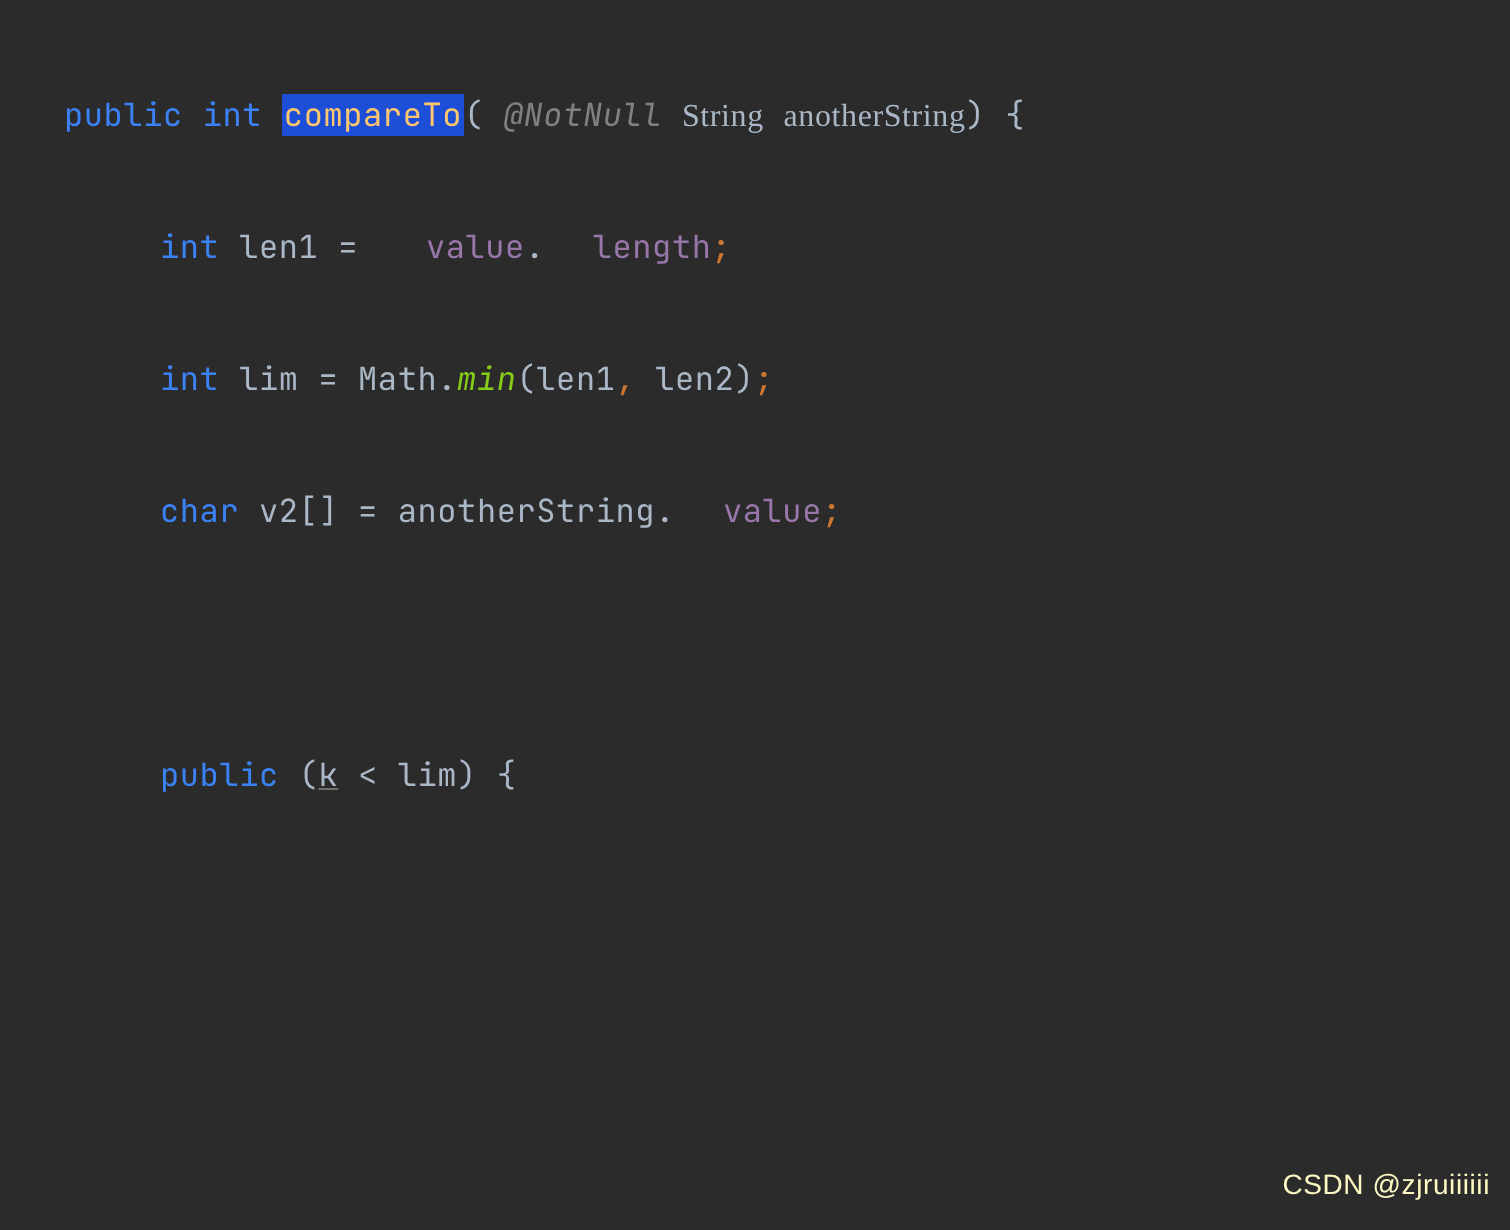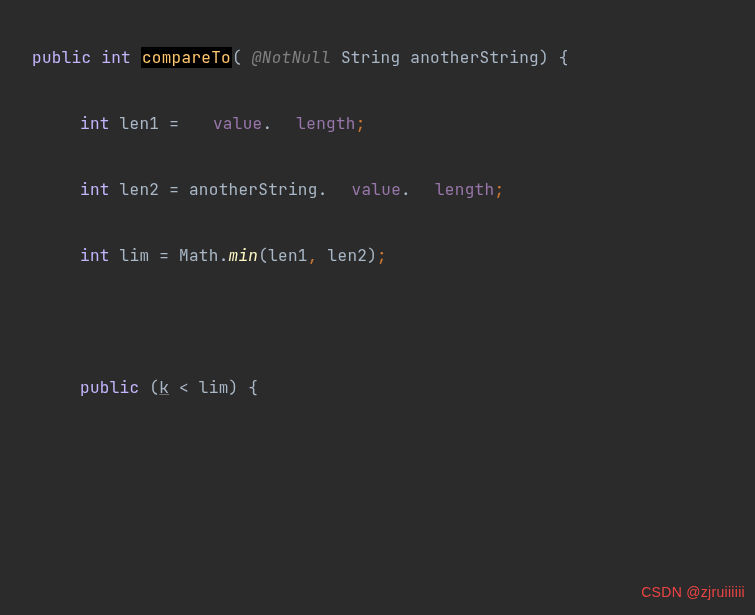--- a/index.html
+++ b/index.html
@@ -17,57 +17,57 @@
       height: 615px;
       overflow: hidden;
       position: relative;
     }
     .code-area {
       padding: 8px 0 0 32px;
       white-space: pre;
       letter-spacing: 0.3px;
     }
     .highlight {
-      background: #000000;
+      background: #1d4ed8;
       padding: 0 1px;
     }
-    .keyword { color: #c4b5fd; }
+    .keyword { color: #3b82f6; }
     .method-decl { color: #ffc66d; }
     .annotation { color: #808080; font-style: italic; text-align: center; }
     .field { color: #9876aa; margin-left: 24px; }
-    .param { color: #a9b7c6; }
+    .param { color: #a9b7c6; font-family: Liberation Serif, serif; }
     .local { color: #a9b7c6; }
     .number { color: #6897bb; }
-    .static-method { color: #fef9c3; font-style: italic; }
+    .static-method { color: #84cc16; font-style: italic; }
     .punct { color: #a9b7c6; }
     .semi { color: #cc7832; }
     .underline { text-decoration: underline; text-decoration-color: #707070; }
     .watermark {
       position: absolute;
       bottom: 6px;
       right: 10px;
-      color: #ef4444;
+      color: #fef9c3;
       font-size: 14px;
       font-family: Arial, sans-serif;
       letter-spacing: 0.3px;
     }
     .line {
       height: 33px;
       position: relative;
     }
     .indent1 { padding-left: 48px; }
   </style>
 </head>
 <body>
 
 <div class="code-area">
 <div class="line"><span class="keyword">public</span> <span class="keyword">int</span> <span class="method-decl highlight">compareTo</span><span class="punct">( </span><span class="annotation">@NotNull</span> <span class="param">String</span> <span class="param">anotherString</span><span class="punct">) {</span></div>
 <div class="line indent1"><span class="keyword">int</span> <span class="local">len1</span> <span>=</span> <span class="field">value</span><span class="punct">.</span><span class="field">length</span><span class="semi">;</span></div>
-<div class="line indent1"><span class="keyword">int</span> <span class="local">len2</span> <span>=</span> <span class="local">anotherString</span><span class="punct">.</span><span class="field">value</span><span class="punct">.</span><span class="field">length</span><span class="semi">;</span></div>
 <div class="line indent1"><span class="keyword">int</span> <span class="local">lim</span> <span>=</span> <span>Math</span><span class="punct">.</span><span class="static-method">min</span><span class="punct">(</span><span>len1</span><span class="semi">,</span> <span>len2</span><span class="punct">)</span><span class="semi">;</span></div>
+<div class="line indent1"><span class="keyword">char</span> <span class="local">v2</span><span class="punct">[]</span> <span>=</span> <span class="local">anotherString</span><span class="punct">.</span><span class="field">value</span><span class="semi">;</span></div>
 <div class="line indent1"></div>
 <div class="line indent1"><span class="keyword">public</span> <span class="punct">(</span><span class="local underline">k</span> <span>&lt;</span> <span>lim</span><span class="punct">) {</span></div>
 
 
 
 
 
 
 
 

